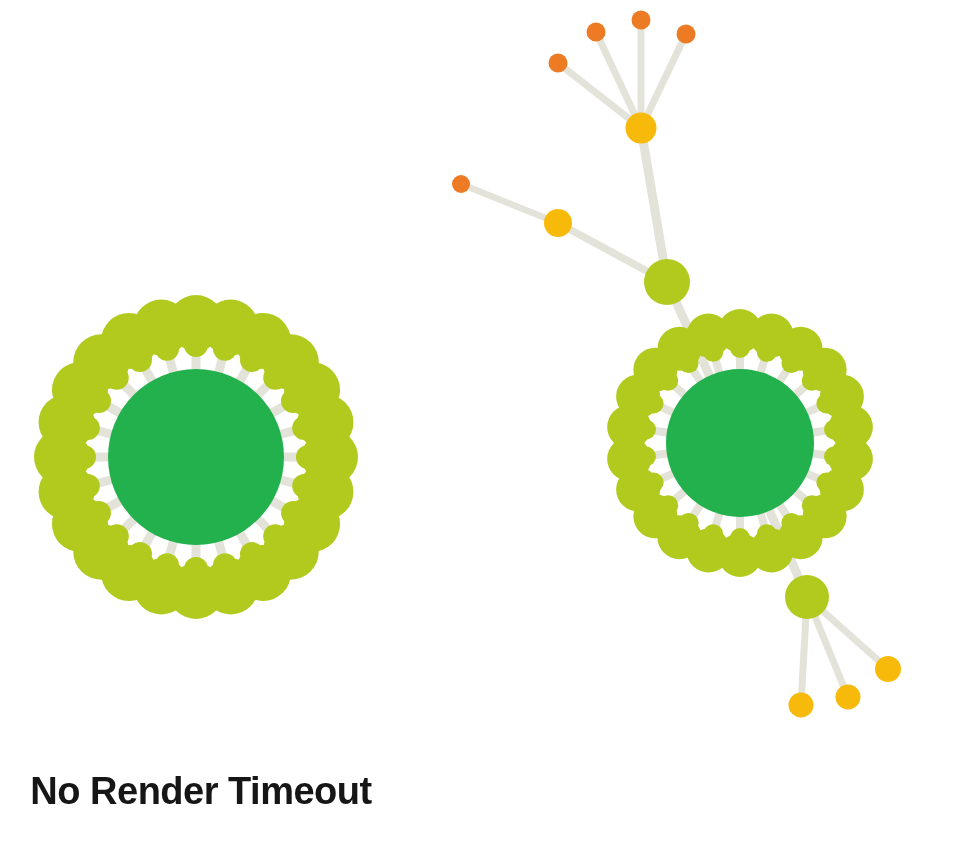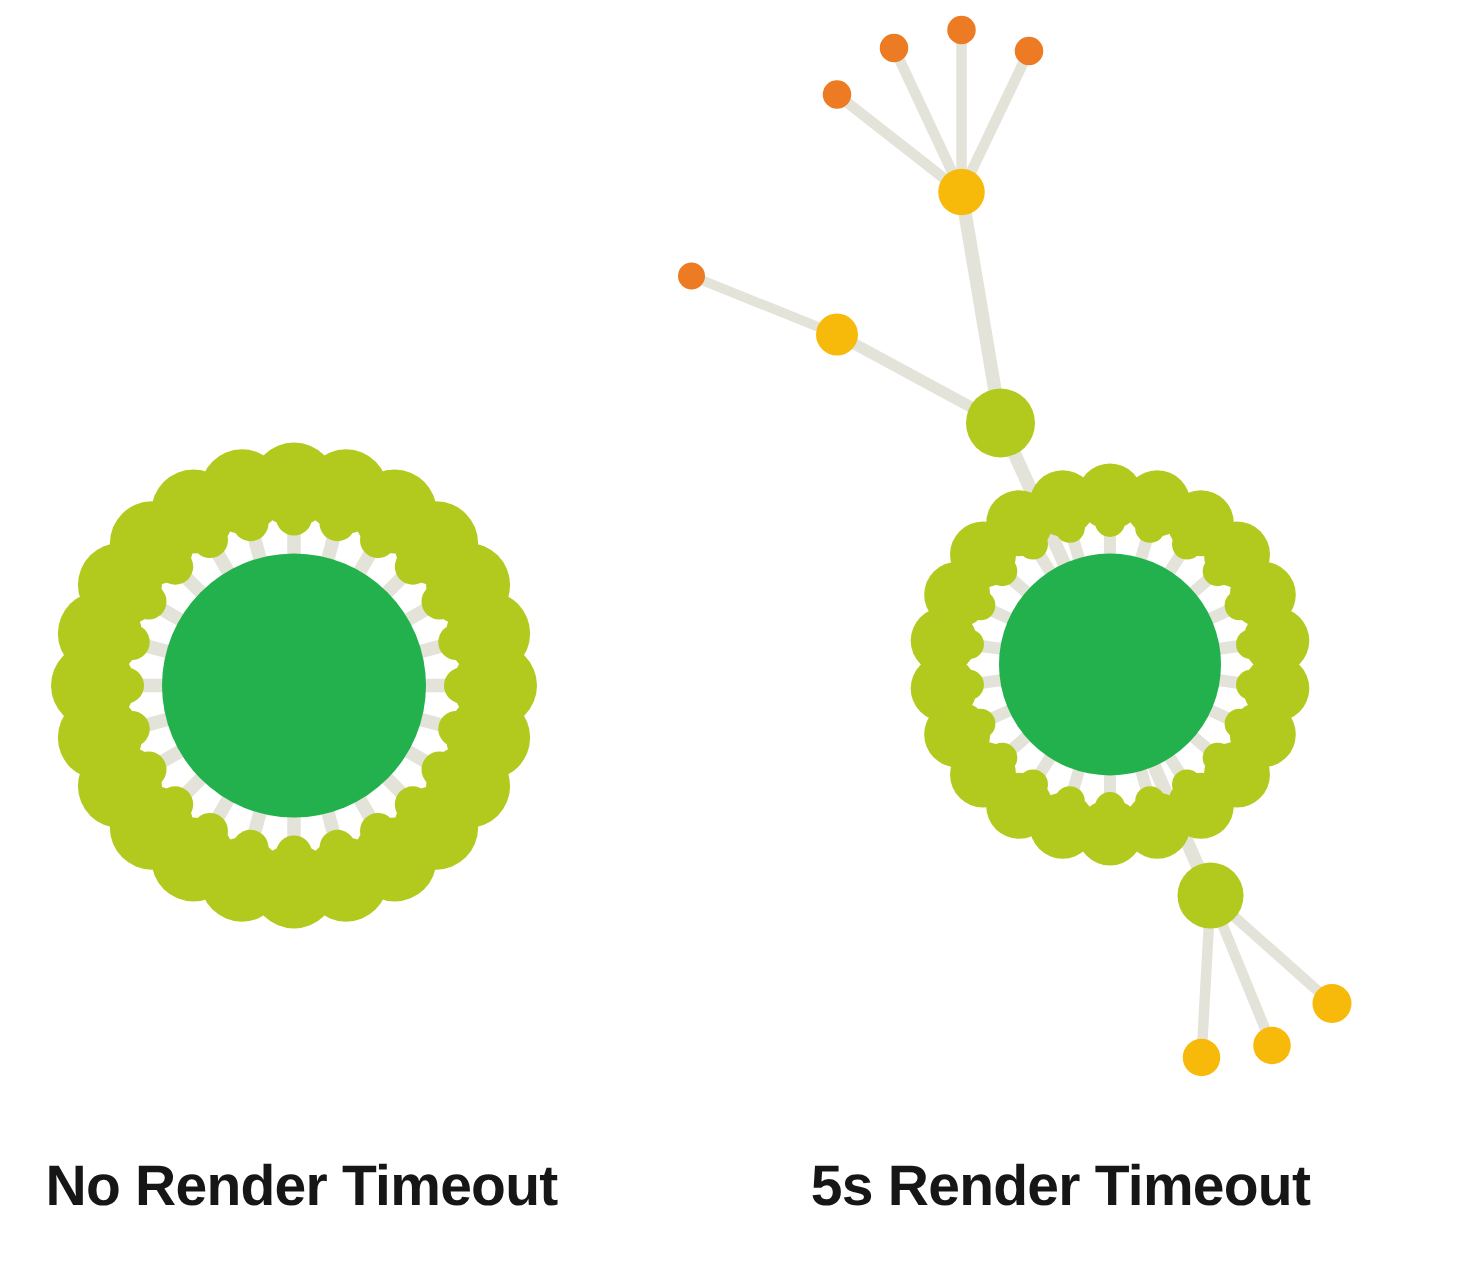--- a/index.html
+++ b/index.html
@@ -205,15 +205,14 @@
       <circle cx="558" cy="223" r="14" fill="#f7ba0b"></circle>
       <circle cx="667" cy="282" r="23" fill="#b2ca1e"></circle>
       <circle cx="807" cy="597" r="22" fill="#b2ca1e"></circle>
       <circle cx="801" cy="705" r="12.5" fill="#f7ba0b"></circle>
       <circle cx="848" cy="697" r="12.5" fill="#f7ba0b"></circle>
       <circle cx="888" cy="669" r="13" fill="#f7ba0b"></circle>
     </svg>
 
   <div class="caption caption-left">No Render Timeout</div>
 
-  <div class="caption caption-right">5s Render Timeout</div>
 
 </div>
 
 </body></html>

